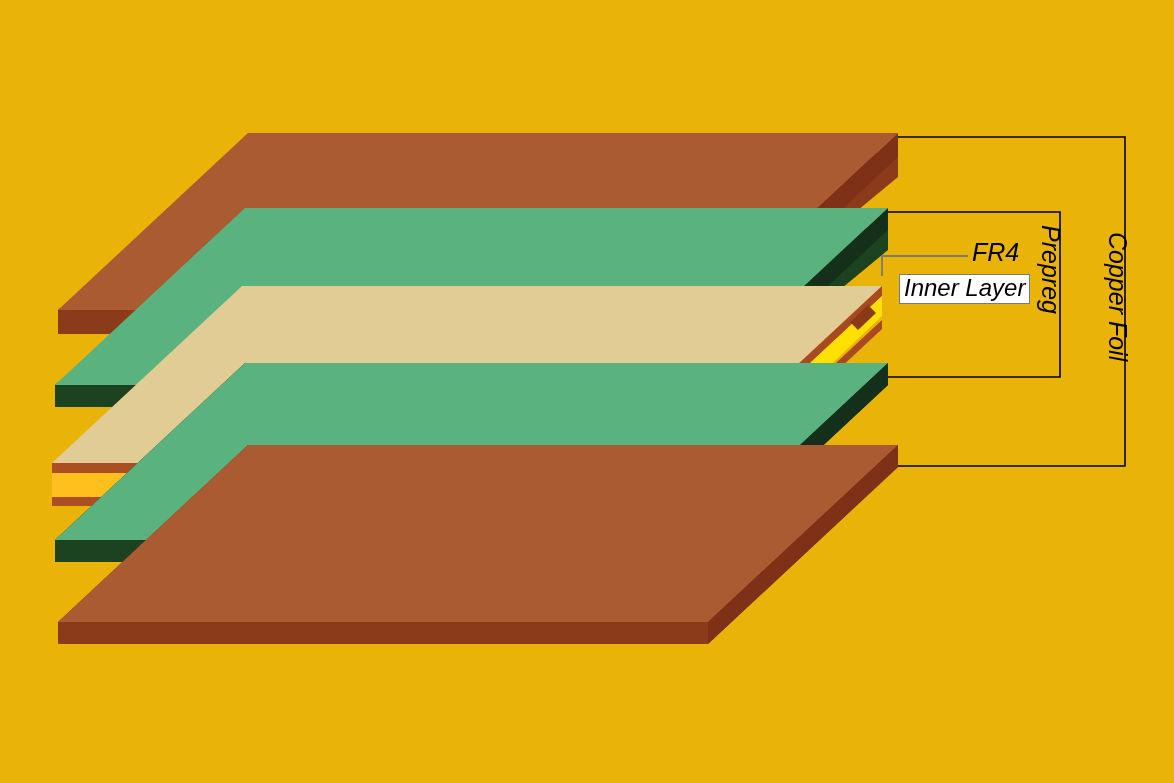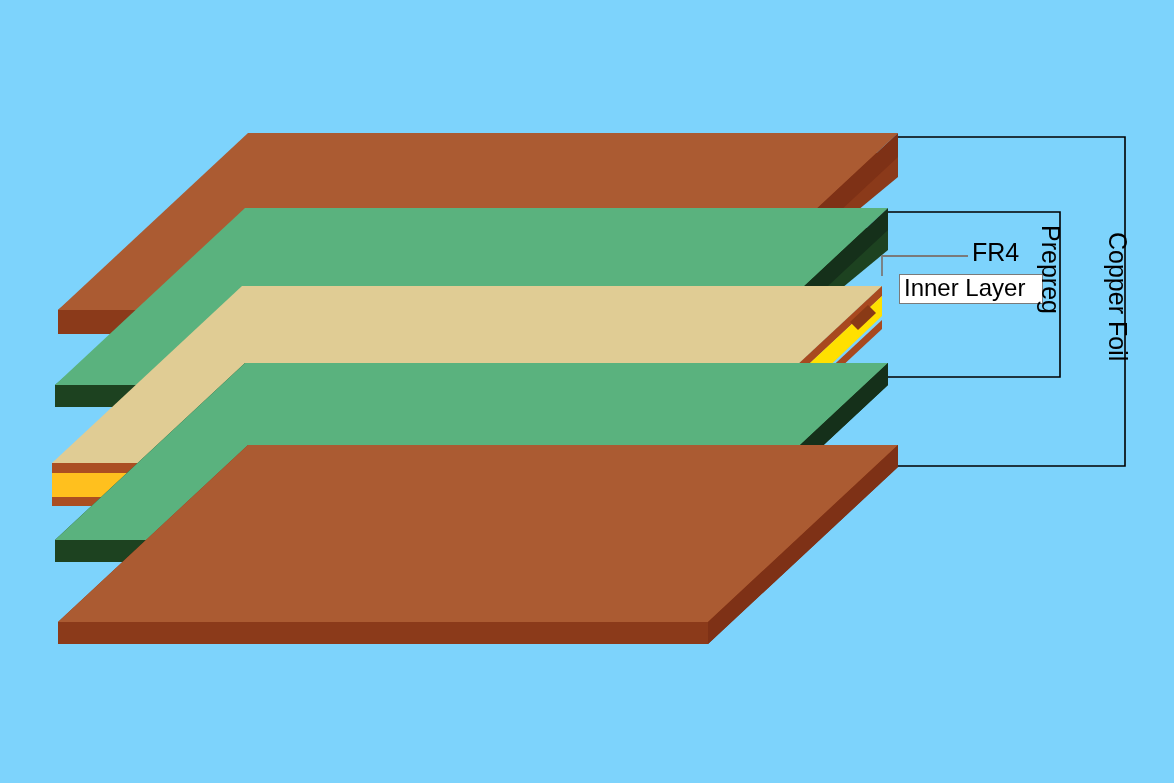--- a/index.html
+++ b/index.html
@@ -10,21 +10,22 @@
   body {
     width: 1174px;
     height: 783px;
     font-family: "Liberation Sans", sans-serif;
     overflow: hidden;
   }
   #stage {
     position: relative;
     width: 1174px;
     height: 783px;
-    background: #7dd3fc;
+    background: #eab308;
+    font-style: italic;
   }
   #diagram-svg {
     position: absolute;
     left: 0;
     top: 0;
     width: 1174px;
     height: 783px;
     display: block;
   }
   .lbl {
@@ -38,21 +39,21 @@
     left: 972px;
     top: 240px;
     font-size: 25px;
   }
   #label-inner-layer {
     left: 899px;
     top: 274px;
     font-size: 24px;
     border: 1.5px solid #7a7a7a;
     background: #ffffff;
-    padding: 1px 17px 3px 4px;
+    padding: 1px 4px 3px 4px;
   }
   #label-prepreg {
     left: 1063px;
     top: 225px;
     font-size: 25px;
     transform: rotate(90deg);
     transform-origin: left top;
   }
   #label-copper-foil {
     left: 1130px;

